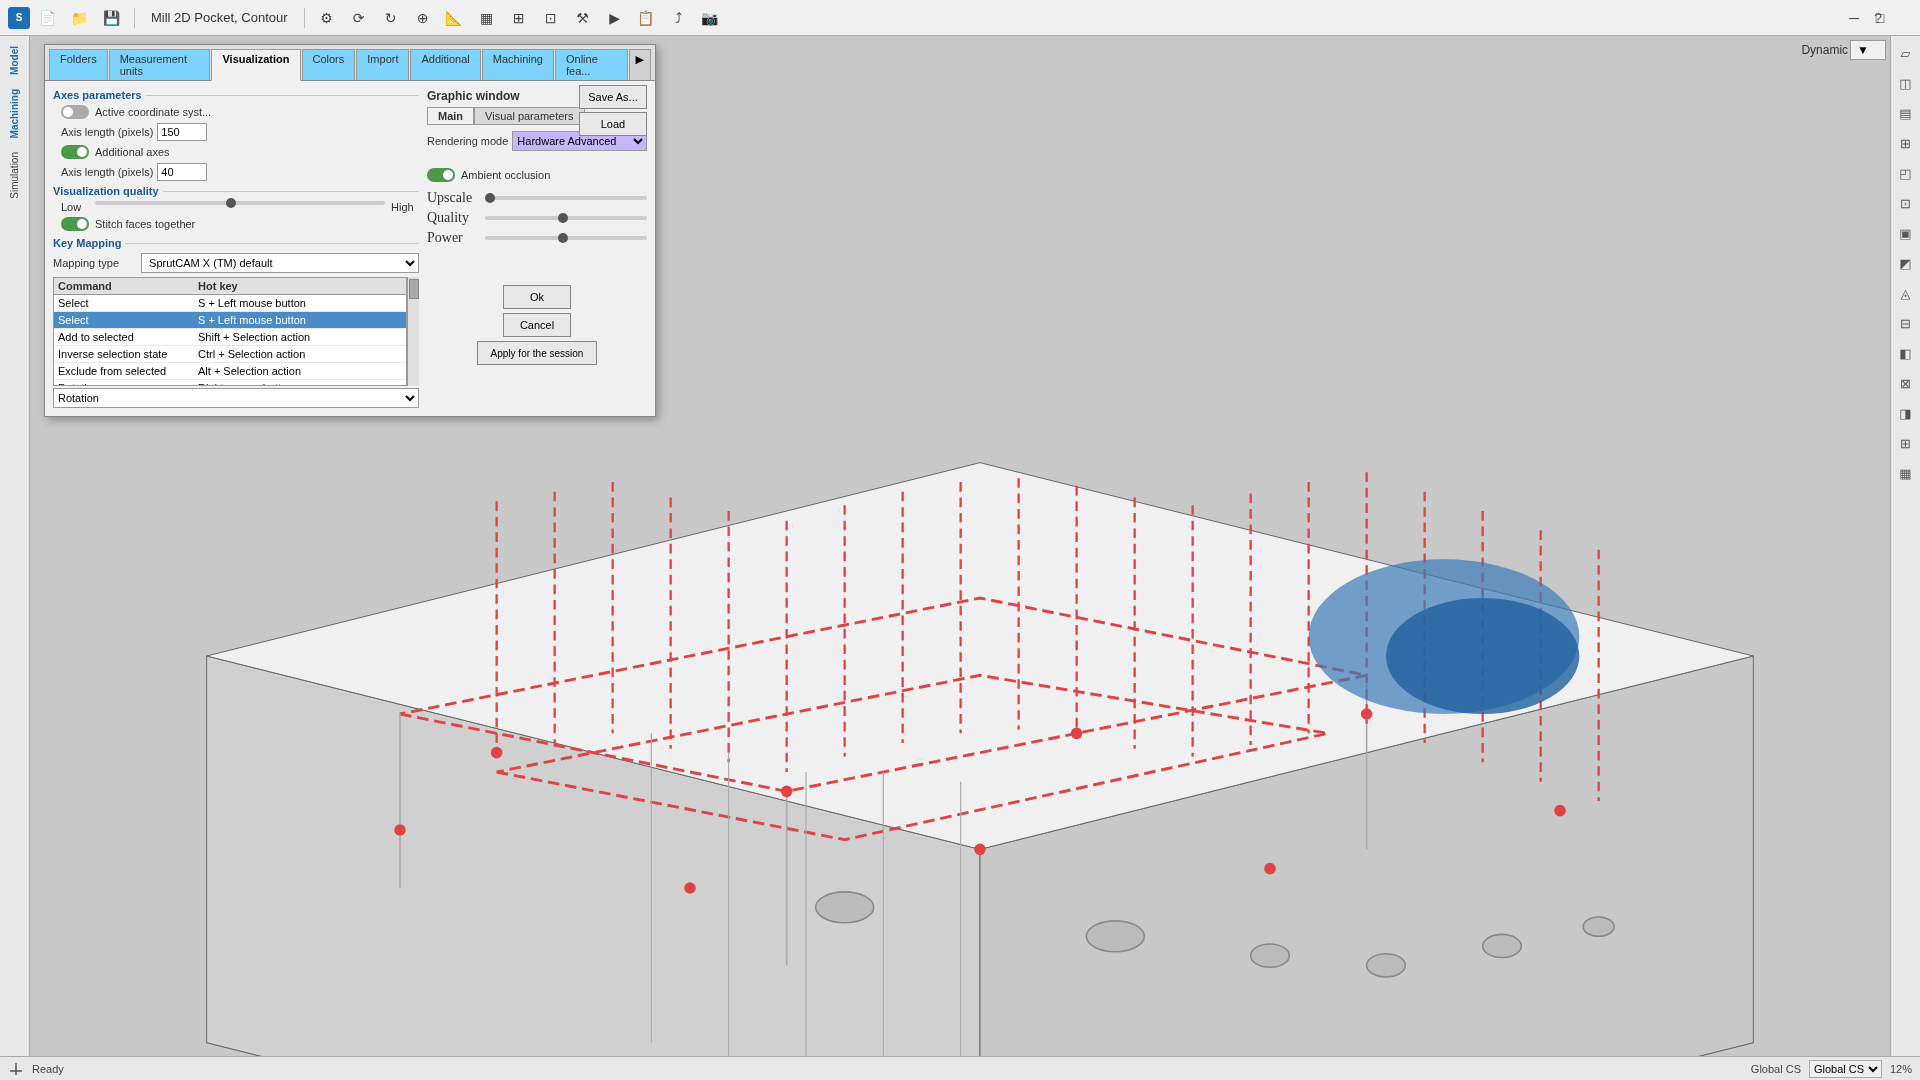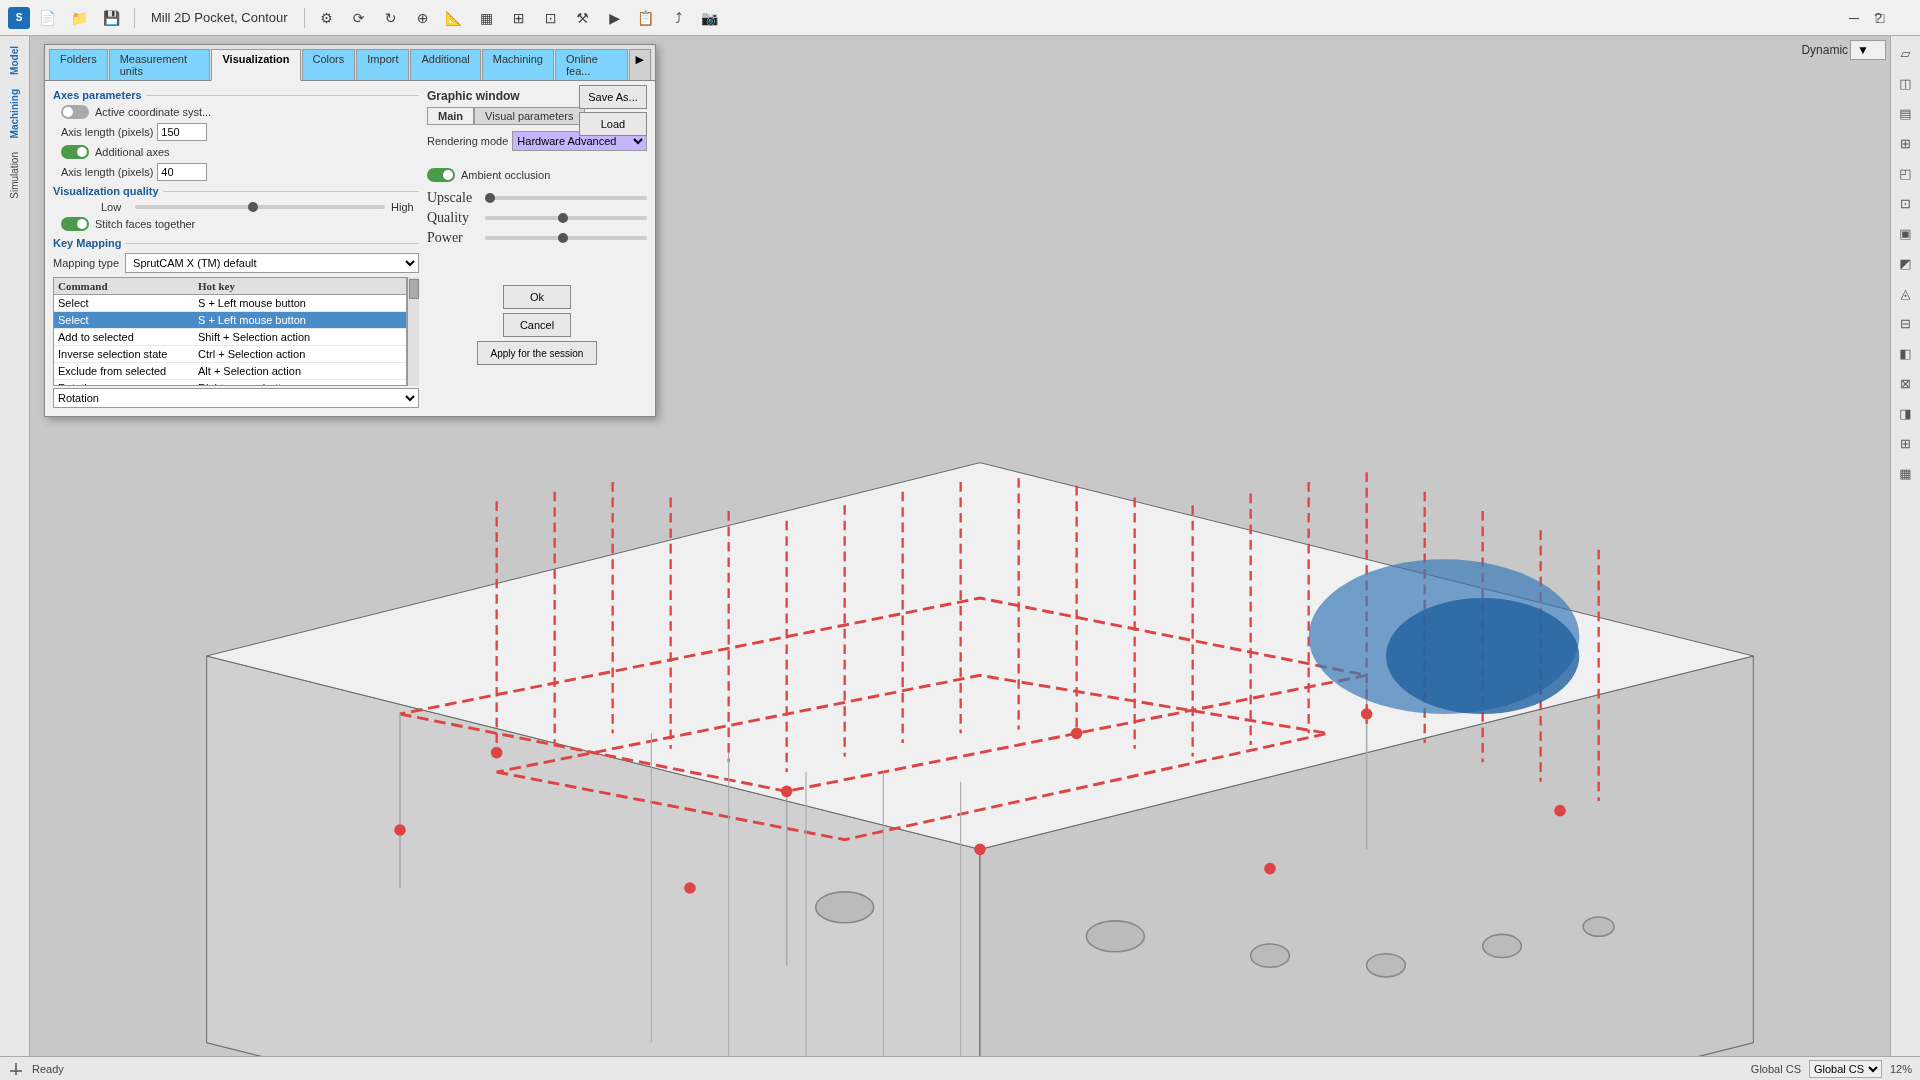--- a/index.html
+++ b/index.html
@@ -276,25 +276,23 @@
     }
     .toggle.off::after { left: 2px; right: auto; }
     .toggle-label {
       font-size: 11px;
       color: #333;
     }
 
     
     .quality-row {
       display: flex;
-      align-items: center;
       gap: 6px;
       padding-left: 8px;
       margin-bottom: 4px;
-      margin-left: 40px;
     }
     .quality-label {
       font-size: 11px;
       color: #333;
       width: 28px;
     }
     .quality-slider {
       flex: 1;
       height: 4px;
       background: #ccc;
@@ -311,21 +309,21 @@
       cursor: pointer;
     }
 
     
     #key-mapping-section {
       margin-top: 6px;
     }
     .mapping-type-row {
       display: flex;
       align-items: center;
-      gap: 6px;
+      gap: 22px;
       margin-bottom: 4px;
     }
     .mapping-label {
       font-size: 11px;
       color: #333;
       white-space: nowrap;
     }
     .mapping-select {
       flex: 1;
       height: 20px;
@@ -344,21 +342,20 @@
     .key-table-header {
       display: flex;
       background: #e0e0e0;
       border-bottom: 1px solid #999;
     }
     .key-table-header-cell {
       font-size: 11px;
       color: #333;
       font-weight: bold;
       padding: 2px 4px;
-      font-family: Liberation Serif, serif;
     }
     .key-table-row {
       display: flex;
       border-bottom: 1px solid #e8e8e8;
     }
     .key-table-row.selected {
       background: #4a8cc8;
       color: white;
     }
     .key-table-cell {

